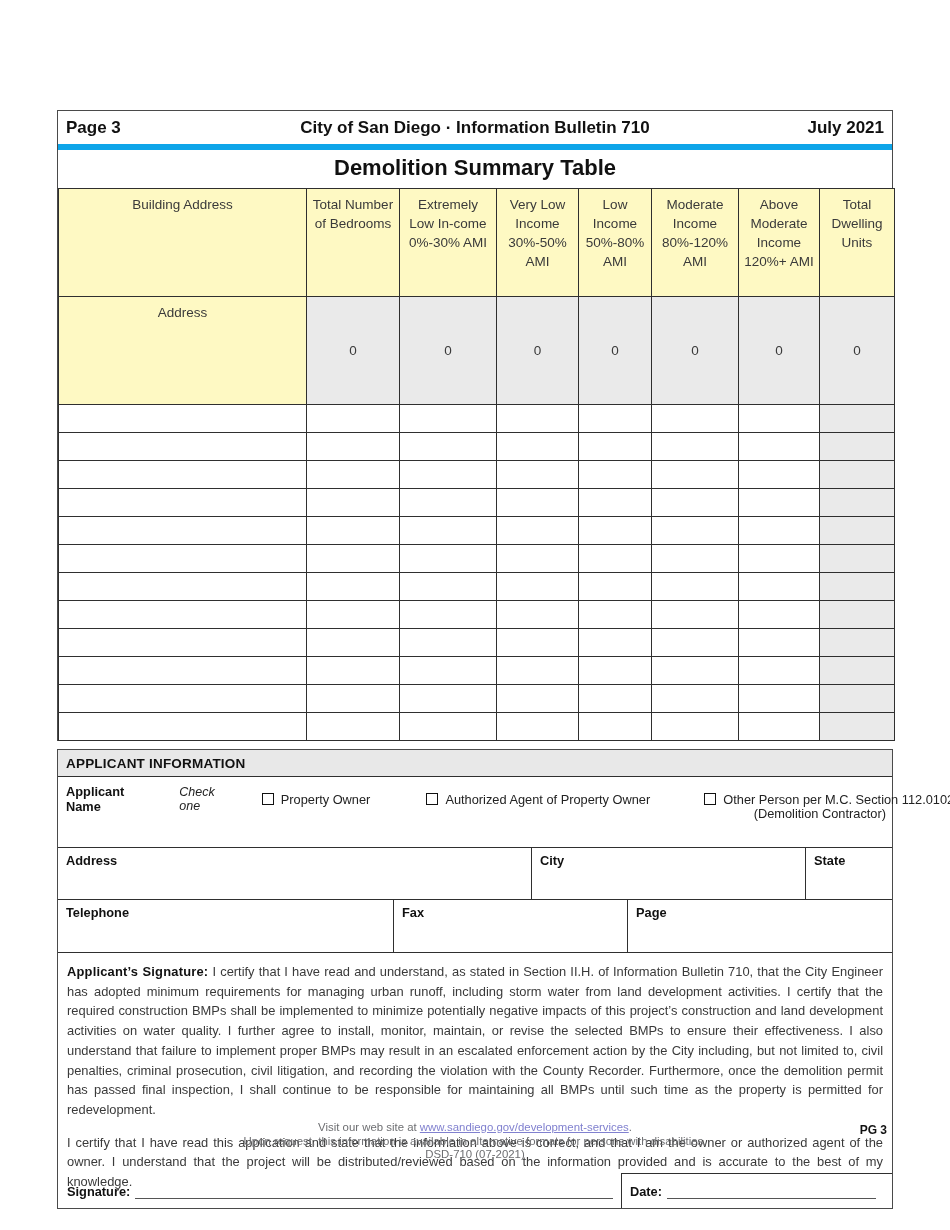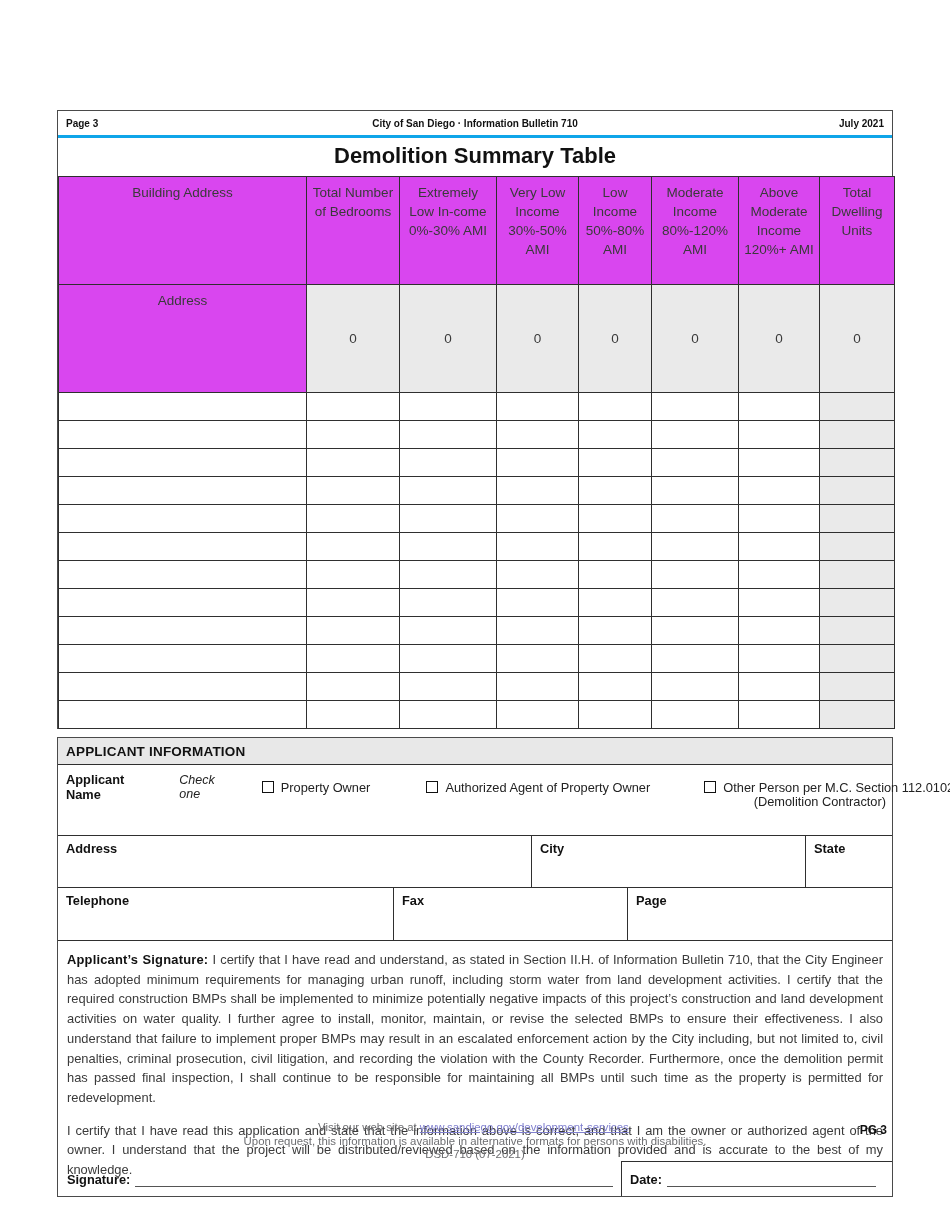--- a/index.html
+++ b/index.html
@@ -11,41 +11,41 @@
     position:relative;
     -webkit-font-smoothing:antialiased;
   }
   .form-wrap{position:absolute;left:57px;top:110px;width:836px;}
 
   
   .top-box{border:1.5px solid #4a4a4a;border-bottom:none;}
   .page-header-row{
     display:flex;align-items:flex-start;
     padding:7px 8px 6px 8px;
-    font-size:10px;font-weight:bold;color:#111;
-    border-bottom:3px solid #0ea5e9;
+    font-size:17px;font-weight:bold;color:#111;
+    border-bottom:6px solid #0ea5e9;
   }
   .page-header-row .left{width:160px;text-align:left;}
   .page-header-row .center{flex:1;text-align:center;}
   .page-header-row .right{width:160px;text-align:right;}
   .title-row{
     text-align:center;font-size:22px;font-weight:bold;color:#111;
     padding:5px 0 7px 0;
   }
   table.summary{border-collapse:collapse;width:100%;table-layout:fixed;}
   table.summary th,table.summary td{
     border:1px solid #2f2f2f;
     font-weight:normal;
     font-size:13.5px;color:#3a3a3a;
     text-align:center;
     padding:0 4px;
     overflow:hidden;
   }
   table.summary thead th{
-    background:#d946ef;
+    background:#fef9c3;
     vertical-align:top;
     padding-top:6px;
     height:101px;
     line-height:19px;
   }
   tr.totals-row th, tr.totals-row td{
     background:#eaeaea;height:27px;vertical-align:middle;
   }
   tbody.fill-rows td{height:27px;background:#fff;}
   tbody.fill-rows td.shaded{background:#eaeaea;}

